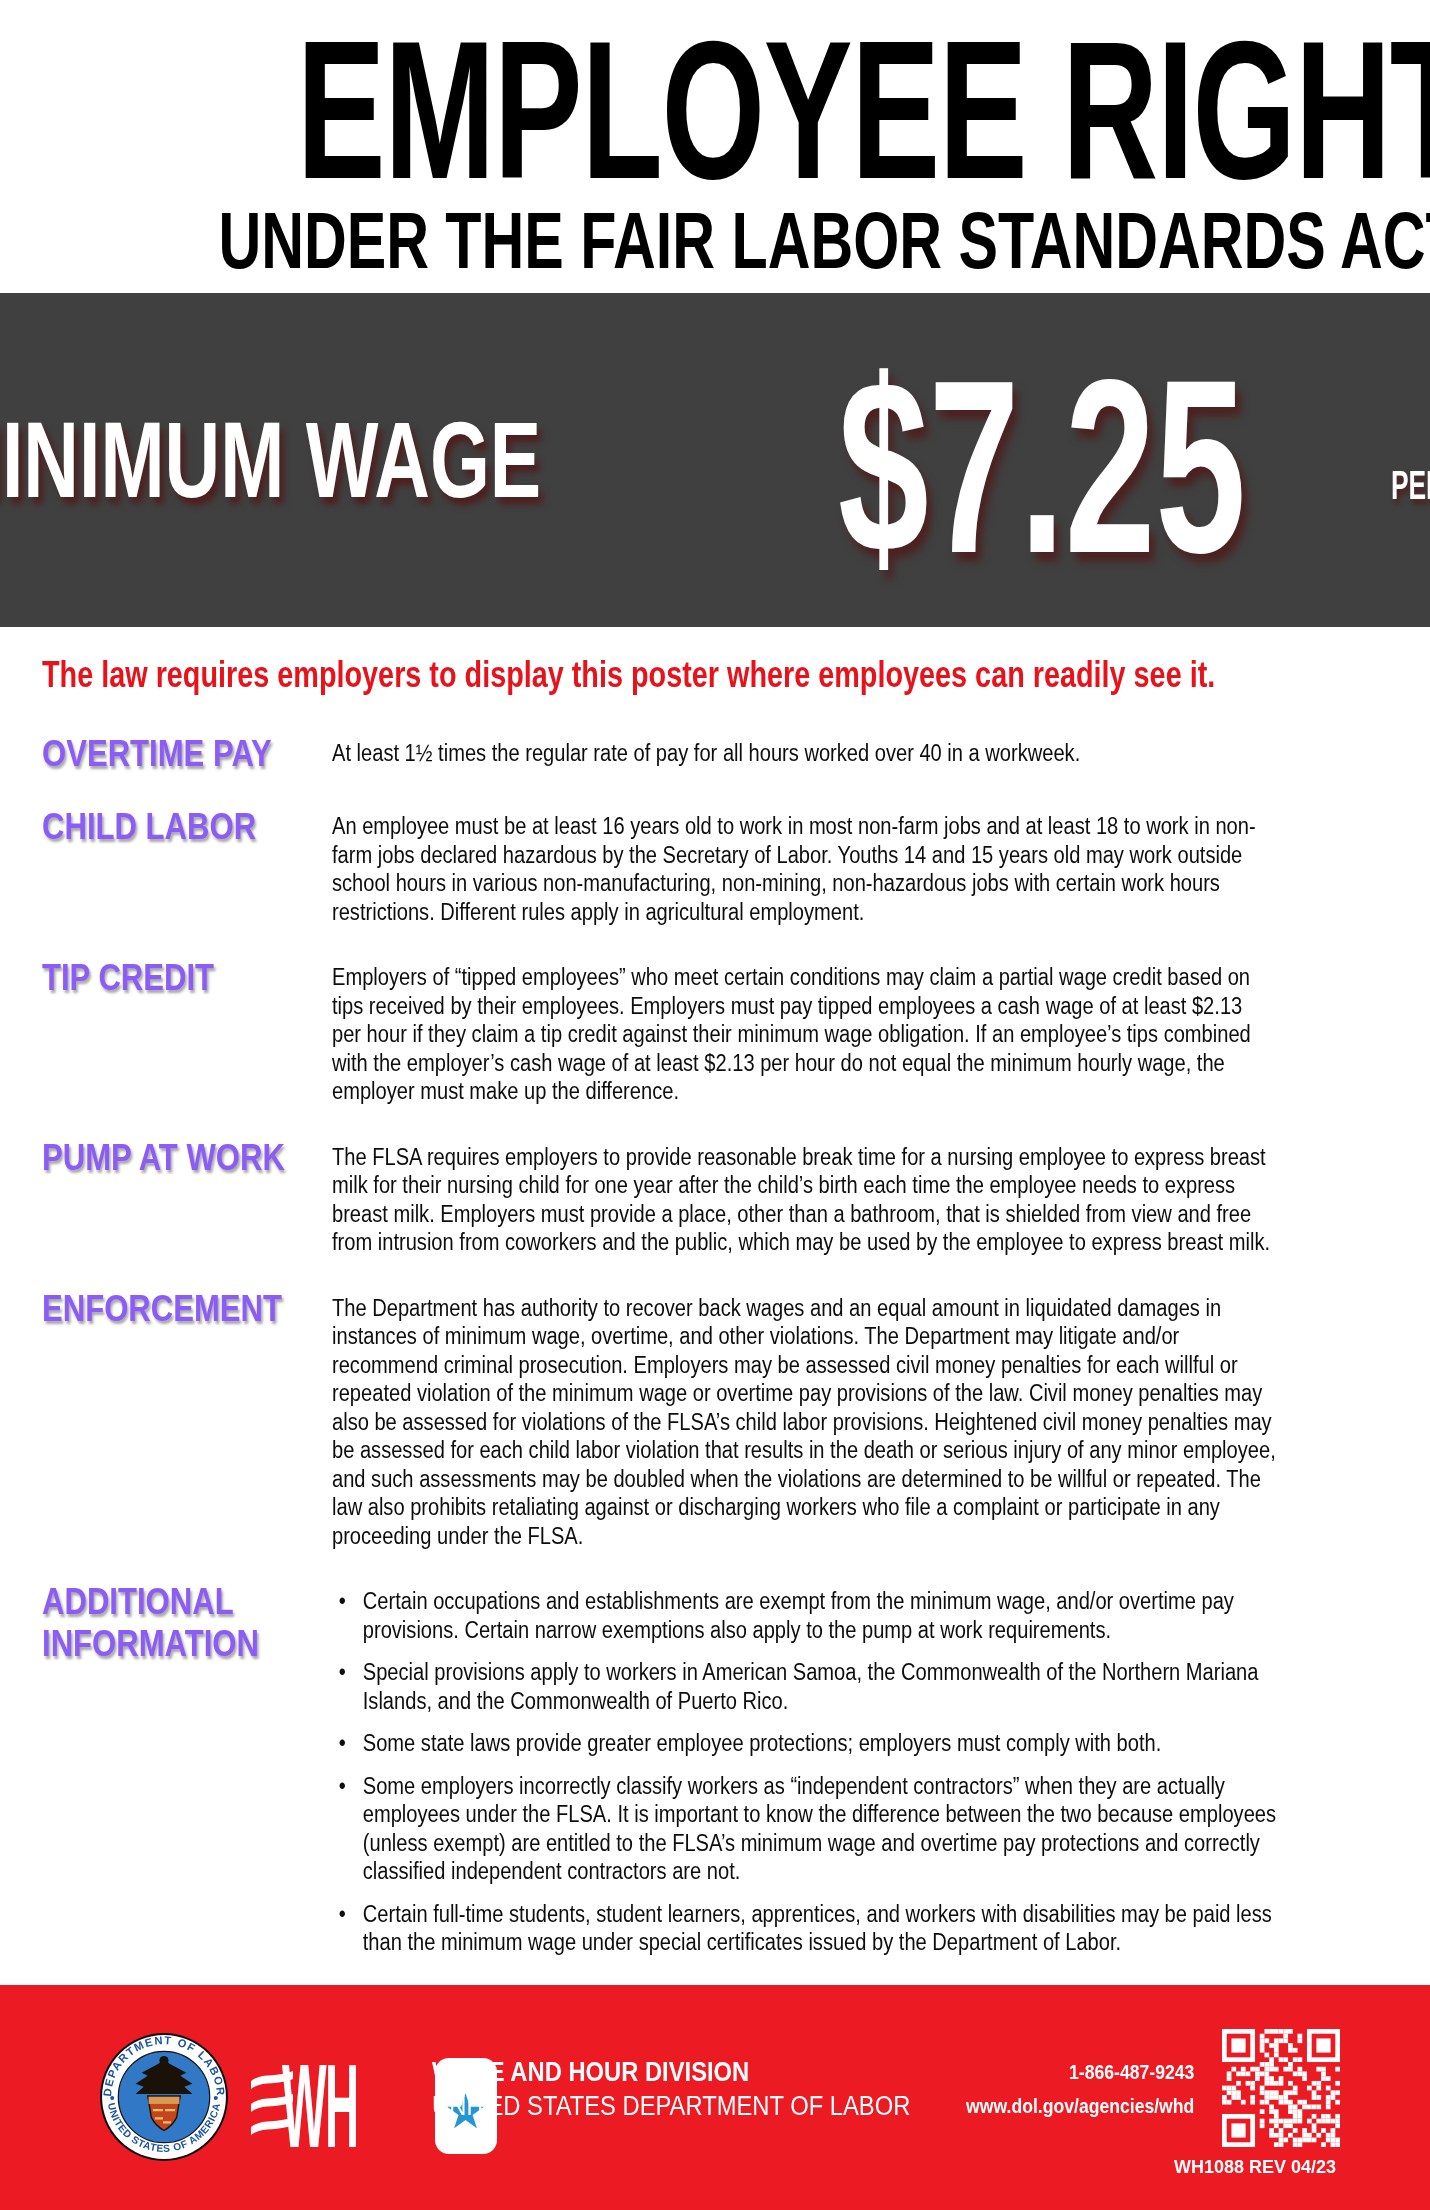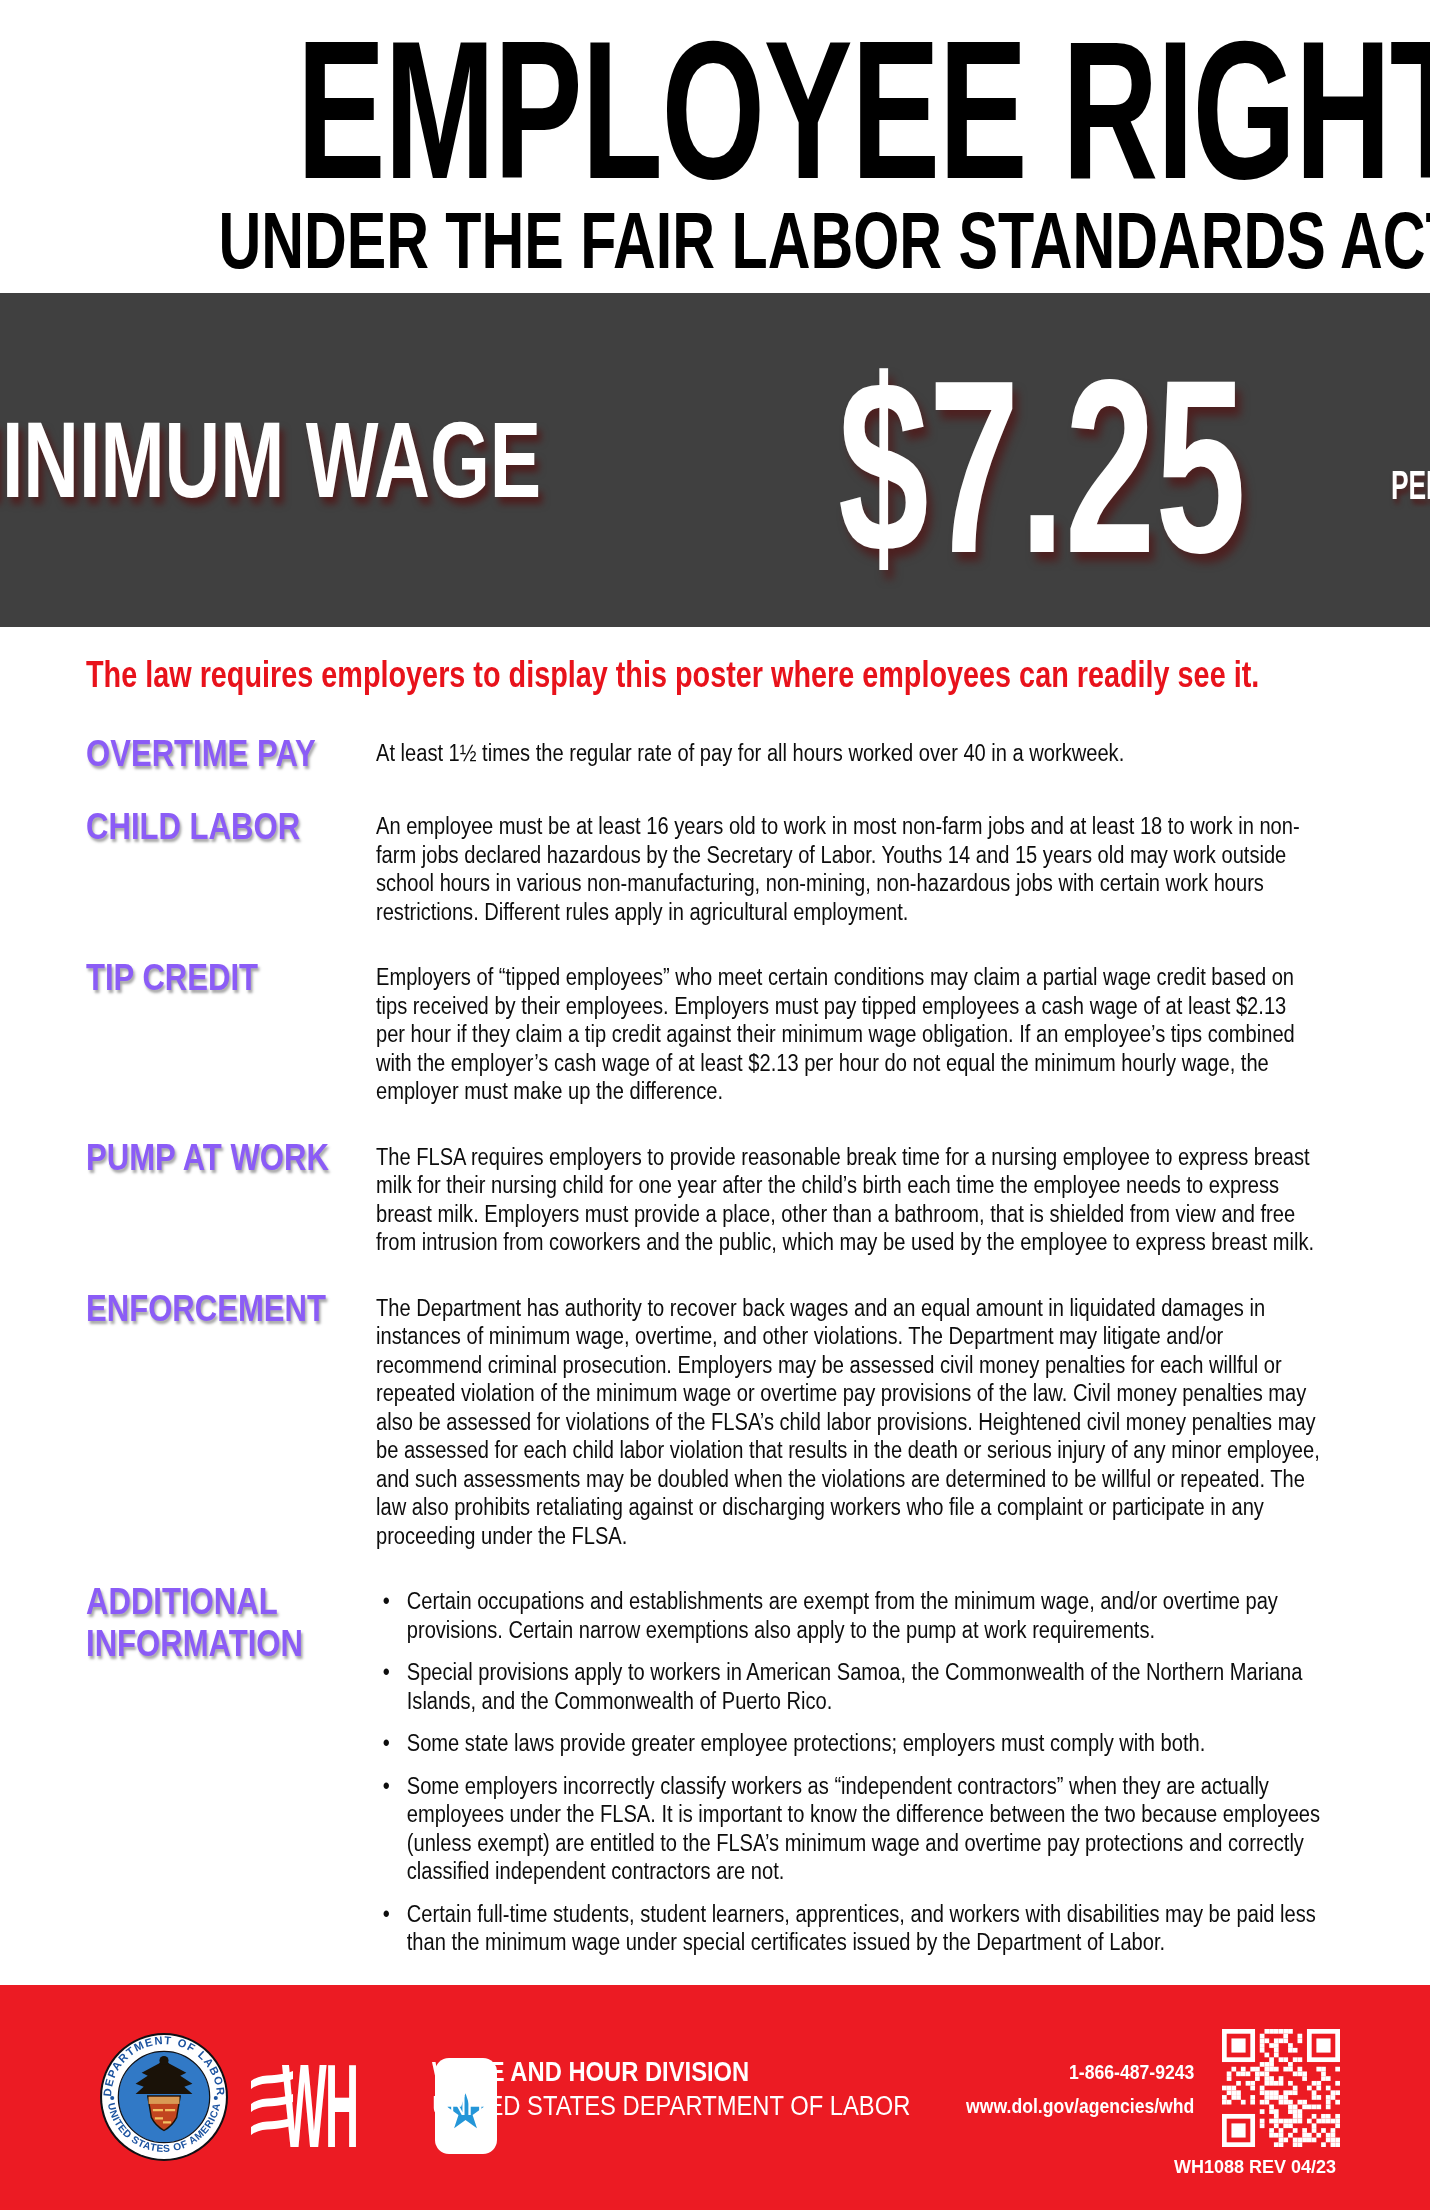--- a/index.html
+++ b/index.html
@@ -33,21 +33,21 @@
   .wage-row { display: flex; align-items: flex-end; margin-top: 12px; line-height: 182px; }
   .amount { font-size: 247px; font-weight: bold; display: inline-block; transform: scaleX(0.66);
     text-shadow: 8px 9px 11px rgba(90,0,0,0.5); }
   .per-hour { font-size: 40px; font-weight: bold; line-height: 40px; margin-bottom: 52px; margin-left: 4px;
     display: inline-block; transform: scaleX(0.66); white-space: nowrap; text-shadow: 4px 5px 6px rgba(90,0,0,0.55); }
   .effective { margin-top: 12px; font-size: 40px; font-weight: bold; line-height: 40px; white-space: nowrap;
     text-shadow: 4px 5px 6px rgba(90,0,0,0.55); text-align: right; }
   .effective .cx { display: inline-block; transform: scaleX(0.68); }
 
   
-  .content { padding: 28px 85px 0 86px; }
+  .content { padding: 28px 85px 0 42px; }
   .notice { margin: 0 0 38px 0; font-size: 36px; font-weight: bold; color: #E8121B; line-height: 40px; }
   .notice .cx { display: inline-block; width: 1600px; transform: scaleX(0.8); transform-origin: 0 50%; white-space: nowrap; }
   .sec { display: grid; grid-template-columns: 290px 945px; margin-bottom: 31px; }
   .sec h3 { margin: 0; font-size: 37px; font-weight: bold; color: #8b5cf6; line-height: 42px;
     text-shadow: 2px 3px 3px rgba(0,0,0,0.35); }
   .sec h3 .cx { display: inline-block; width: 345px; transform: scaleX(0.84); transform-origin: 0 0; }
   .sec .stext { font-size: 23.5px; line-height: 28.5px; color: #0d0d0d; padding-top: 6px; }
   .sec .stext .cx { display: block; width: 1105px; transform: scaleX(0.855); transform-origin: 0 0; }
   .sec .stext p { margin: 0; }
   ul.bullets { margin: 0; padding: 0; list-style: none; }

